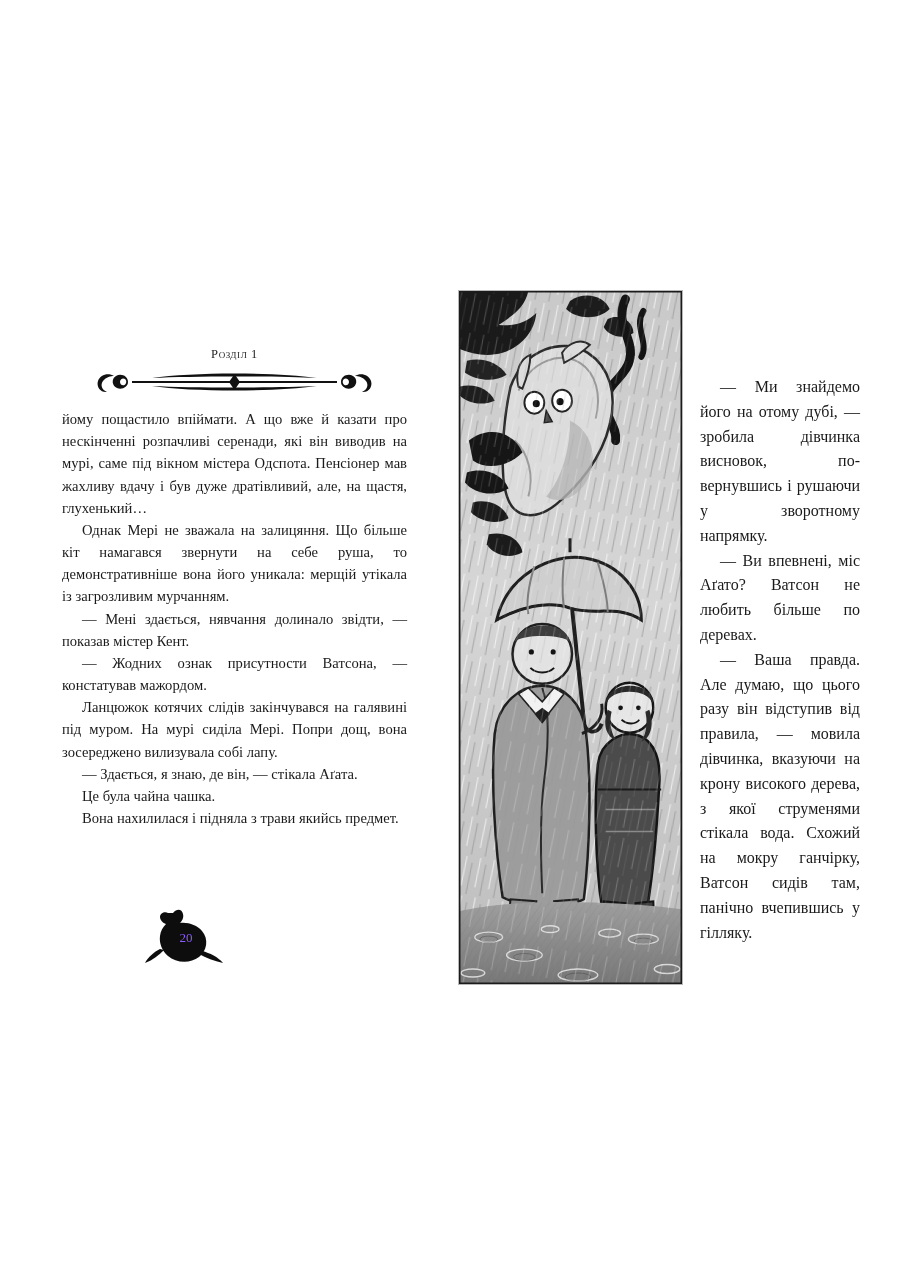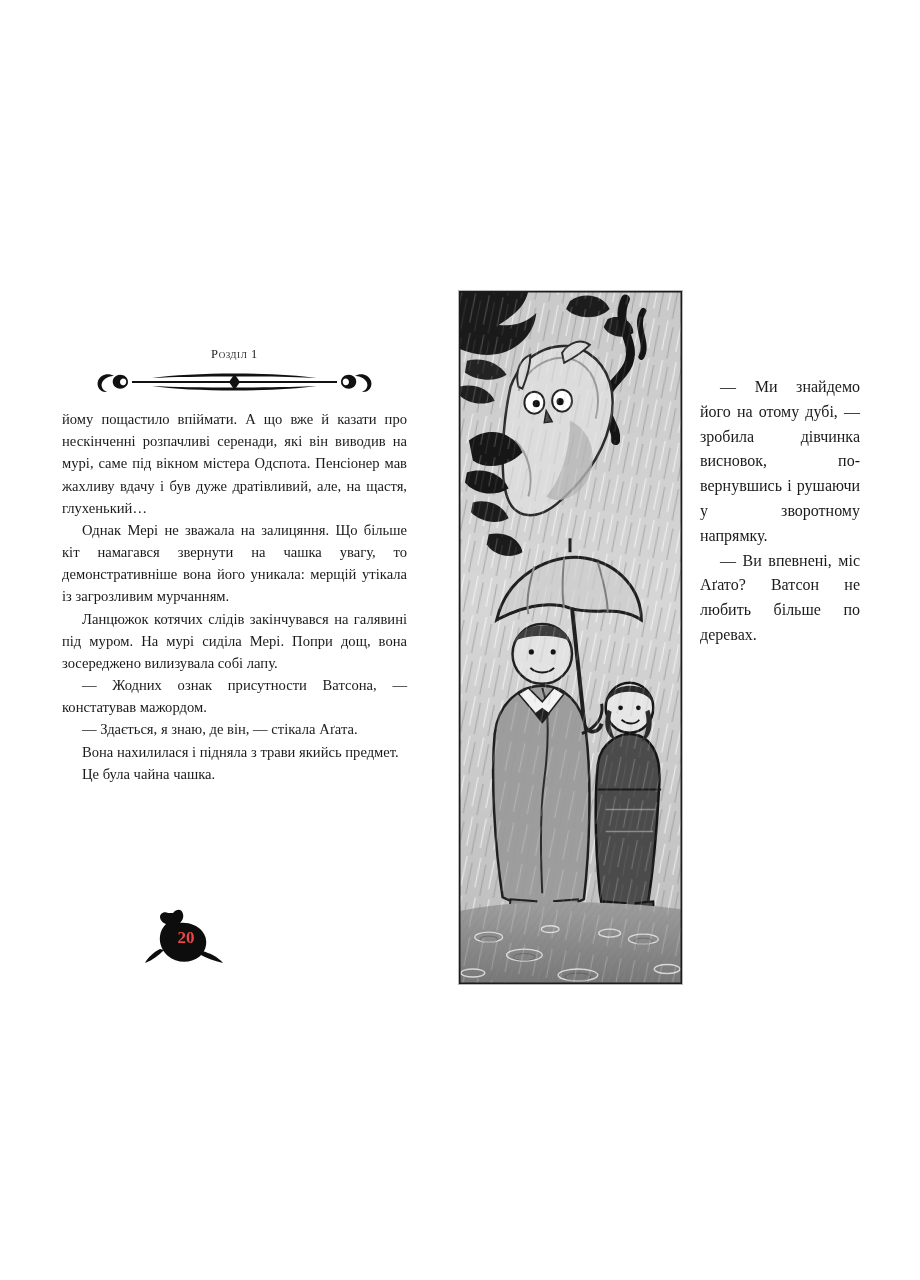--- a/index.html
+++ b/index.html
@@ -74,27 +74,26 @@
     height: 60px;
   }
   .folio-num {
     position: absolute;
     left: 0; top: 0;
     width: 90px;
     height: 60px;
     display: flex;
     align-items: center;
     justify-content: center;
-    color: #ef4444;
-    font-size: 17px;
+    color: #8b5cf6;
+    font-size: 13px;
     font-family: "Liberation Serif", serif;
     padding-left: 2px;
     padding-top: 2px;
     box-sizing: border-box;
-    font-weight: bold;
   }
 
   
   .illustration {
     position: absolute;
     left: 458px;
     top: 290px;
     width: 225px;
     height: 695px;
     overflow: hidden;
@@ -132,26 +131,27 @@
         <path d="M142.5 6 L148 14 L142.5 22 L137 14 Z"></path>
         <path d="M36 14 c0 -6 -7 -9 -12 -6 c-5 3 -4 10 1 12 c5 2 11 -1 11 -6 z M28 14 c0 -3 3 -4.5 5 -3 c2 1.5 1.5 5 -0.5 6 c-2 1 -4.5 -0.5 -4.5 -3 z"></path>
         <path d="M22 8 c-6 -4 -14 -1 -16 5 c-2 6 3 12 9 11 c-5 -2 -7 -7 -4 -11 c3 -4 8 -5 11 -5 z"></path>
         <path d="M249 14 c0 -6 7 -9 12 -6 c5 3 4 10 -1 12 c-5 2 -11 -1 -11 -6 z M257 14 c0 -3 -3 -4.5 -5 -3 c-2 1.5 -1.5 5 0.5 6 c2 1 4.5 -0.5 4.5 -3 z"></path>
         <path d="M263 8 c6 -4 14 -1 16 5 c2 6 -3 12 -9 11 c5 -2 7 -7 4 -11 c-3 -4 -8 -5 -11 -5 z"></path>
       </g>
     </svg>
 
     <div class="body-text">
       <p>йому пощастило впіймати. А що вже й ка­зати про нескінченні розпачливі серенади, які він виводив на мурі, саме під вікном міс­тера Одспота. Пенсіонер мав жахливу вда­чу і був дуже дратівливий, але, на щастя, глухенький…</p>
-      <p class="indent">Однак Мері не зважала на залицяння. Що більше кіт намагався звернути на чашка увагу, то демонстративніше вона його уни­кала: мерщій утікала із загрозливим мур­чанням.</p>
+      <p class="indent">Однак Мері не зважала на залицяння. Що більше кіт намагався звернути на себе руша, то демонстративніше вона його уни­кала: мерщій утікала із загрозливим мур­чанням.</p>
+      <p class="indent">— Мені здається, нявчання долинало звідти, — показав містер Кент.</p>
+      <p class="indent">— Жодних ознак присутности Ватсо­на, — констатував мажордом.</p>
       <p class="indent">Ланцюжок котячих слідів закінчувався на галявині під муром. На мурі сиділа Мері. Попри дощ, вона зосереджено вилизувала собі лапу.</p>
-      <p class="indent">— Жодних ознак присутности Ватсо­на, — констатував мажордом.</p>
       <p class="indent">— Здається, я знаю, де він, — стікала Аґата.</p>
+      <p class="indent">Це була чайна чашка.</p>
       <p class="indent">Вона нахилилася і підняла з трави якийсь предмет.</p>
-      <p class="indent">Це була чайна чашка.</p>
     </div>
   </div>
 
   <div class="folio-wrap">
     <svg viewBox="0 0 90 60" width="90" height="60" xmlns="http://www.w3.org/2000/svg">
       <path d="M33 6 c4 -5 9 -4 10 1 c1 4 -1 7 -3 9 c8 -1 17 2 22 8 c7 8 5 20 -3 26 c-9 7 -23 6 -31 -1 c-6 -5 -9 -13 -8 -20 c0.5 -5 3 -9 6 -12 c-3 -1 -6 -4 -6 -7 c0 -4 5 -6 8 -4 z" fill="#0d0d0d"></path>
       <path d="M62 44 c8 2 16 6 21 12 c-9 -2 -17 -5 -24 -9 z" fill="#0d0d0d"></path>
       <path d="M20 42 c-6 3 -12 8 -15 14 c8 -3 14 -8 19 -13 z" fill="#0d0d0d"></path>
     </svg>
     <div class="folio-num">20</div>
@@ -277,16 +277,17 @@
 
       <rect x="0.75" y="0.75" width="223.5" height="693.5" fill="none" stroke="#1b1b1b" stroke-width="1.5"></rect>
     </svg>
     
   </div>
 
   <div class="col-right">
     <div class="body-text">
       <p class="indent">— Ми знайдемо його на отому ду­бі, — зробила дів­чинка висновок, по­вернувшись і руша­ючи у зворотному напрямку.</p>
       <p class="indent">— Ви впевнені, міс Аґато? Ватсон не любить більше по деревах.</p>
+      <p class="indent">— Ваша правда. Але думаю, що цьо­го разу він відсту­пив від правила, — мовила дівчинка, вказуючи на крону високого дерева, з якої струменями стікала вода. Схо­жий на мокру ган­чірку, Ватсон сидів там, панічно вче­пившись у гілляку.</p>
     </div>
   </div>
 
 </div>
 
 </body></html>

